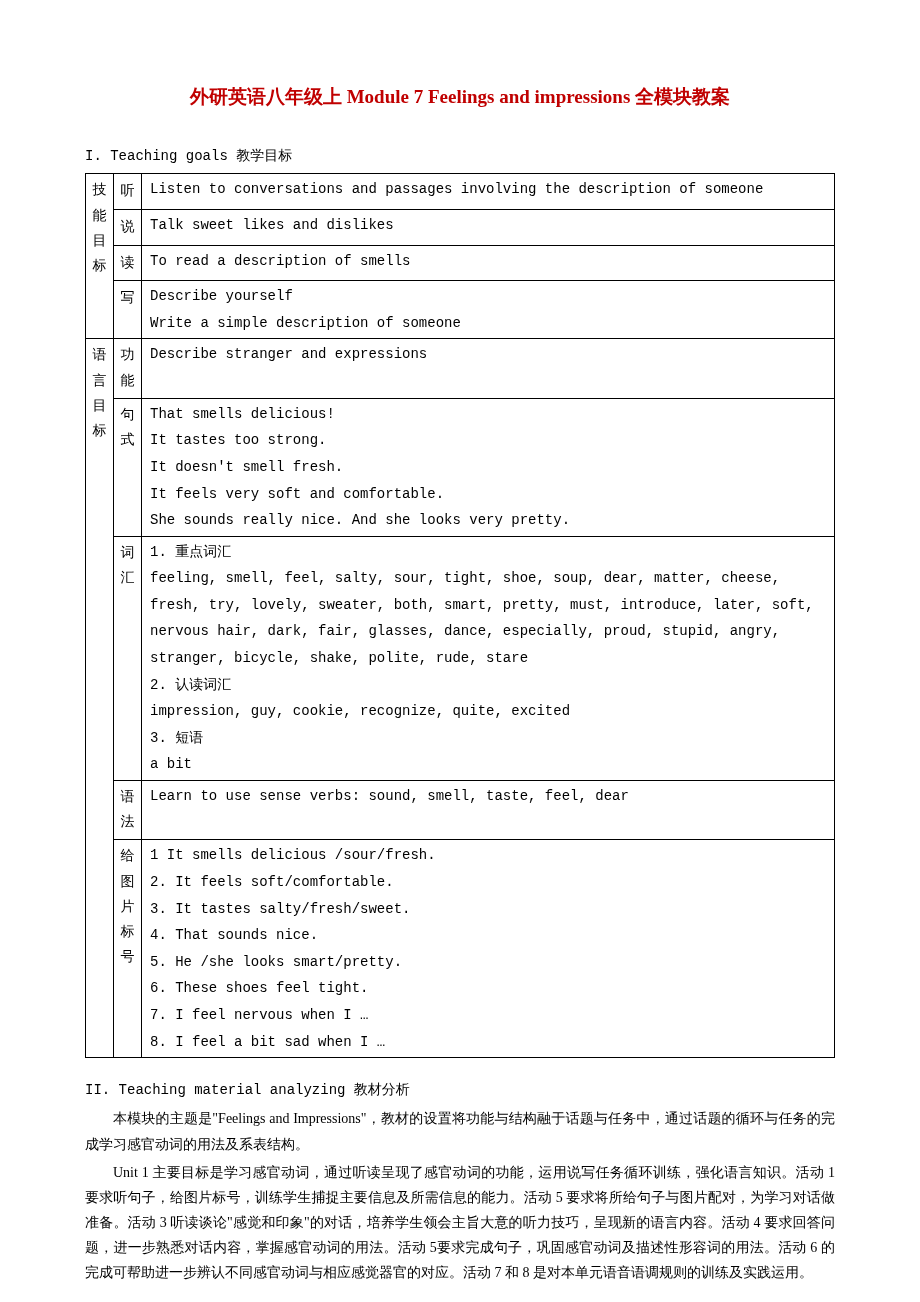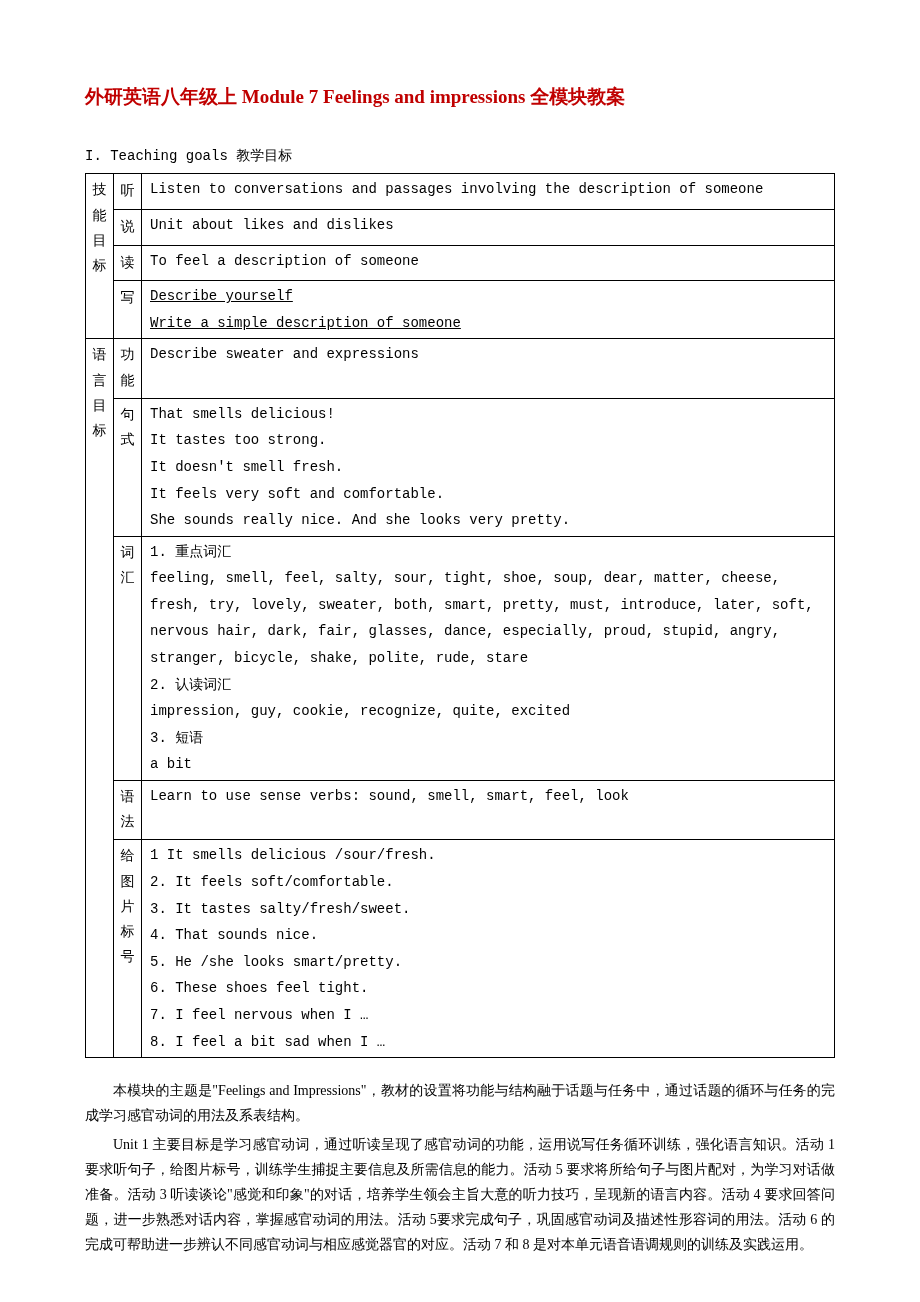--- a/index.html
+++ b/index.html
@@ -10,20 +10,21 @@
       margin: 0;
       padding: 80px 85px 60px 85px;
       background: #fff;
       color: #000;
       width: 920px;
     }
     h1 {
       color: #c00000;
       font-size: 19px;
       font-weight: bold;
+      text-align: center;
       margin: 0 0 30px 0;
       font-family: "SimSun", "宋体", serif;
     }
     .section-label {
       font-family: "Courier New", monospace;
       margin: 8px 0 4px 0;
     }
     table {
       border-collapse: collapse;
       width: 100%;
@@ -79,40 +80,40 @@
   <tbody>
       <tr>
     <td class="col-cat" rowspan="4">
           <div class="vertical-text">技能目标</div>
         </td>
     <td class="col-sub">听</td>
     <td>Listen to conversations and passages involving the description of someone</td>
   </tr>
   <tr>
     <td class="col-sub">说</td>
-    <td>Unit about likes and dislikes</td>
+    <td>Talk sweet likes and dislikes</td>
   </tr>
   <tr>
     <td class="col-sub">读</td>
-    <td>To feel a description of someone</td>
+    <td>To read a description of smells</td>
   </tr>
   <tr>
     <td class="col-sub">写</td>
-    <td style="white-space: pre-line; text-decoration: underline;">Describe yourself
+    <td style="white-space: pre-line;">Describe yourself
 Write a simple description of someone</td>
   </tr>
 
   <tr>
     <td class="col-cat" rowspan="5">
           <div class="vertical-text">语言目标</div>
         </td>
     <td class="col-sub">
           <div class="vertical-text">功能</div>
         </td>
-    <td>Describe sweater and expressions</td>
+    <td>Describe stranger and expressions</td>
   </tr>
   <tr>
     <td class="col-sub">
           <div class="vertical-text">句式</div>
         </td>
     <td style="white-space: pre-line;">That smells delicious!
 It tastes too strong.
 It doesn't smell fresh.
 It feels very soft and comfortable.
 She sounds really nice. And she looks very pretty.</td>
@@ -125,34 +126,35 @@
   feeling, smell, feel, salty, sour, tight, shoe, soup, dear, matter, cheese, fresh,  try, lovely, sweater, both, smart, pretty, must, introduce, later, soft, nervous  hair, dark, fair, glasses, dance, especially, proud, stupid, angry, stranger, bicycle, shake, polite, rude, stare
 2. 认读词汇
    impression, guy, cookie, recognize, quite, excited
 3. 短语
   a bit</td>
   </tr>
   <tr>
     <td class="col-sub">
           <div class="vertical-text">语法</div>
         </td>
-    <td>Learn to use sense verbs: sound, smell, smart, feel, look</td>
+    <td>Learn to use sense verbs: sound, smell, taste, feel, dear</td>
   </tr>
   <tr>
     <td class="col-sub">
           <div class="vertical-text">给图片标号</div>
         </td>
     <td style="white-space: pre-line;">1 It smells delicious /sour/fresh.
 2. It feels soft/comfortable.
 3. It tastes salty/fresh/sweet.
 4. That sounds nice.
 5. He /she looks smart/pretty.
 6. These shoes feel tight.
 7. I feel nervous when I …
 8. I feel a bit sad when I …</td>
   </tr>
 </tbody>
   </table>
 
 <div class="analysis">
+  <div class="label-line">II. Teaching material analyzing 教材分析</div>
   <p>本模块的主题是"Feelings and Impressions"，教材的设置将功能与结构融于话题与任务中，通过话题的循环与任务的完成学习感官动词的用法及系表结构。</p>
   <p>Unit 1 主要目标是学习感官动词，通过听读呈现了感官动词的功能，运用说写任务循环训练，强化语言知识。活动 1 要求听句子，给图片标号，训练学生捕捉主要信息及所需信息的能力。活动 5 要求将所给句子与图片配对，为学习对话做准备。活动 3 听读谈论"感觉和印象"的对话，培养学生领会主旨大意的听力技巧，呈现新的语言内容。活动 4 要求回答问题，进一步熟悉对话内容，掌握感官动词的用法。活动 5要求完成句子，巩固感官动词及描述性形容词的用法。活动 6 的完成可帮助进一步辨认不同感官动词与相应感觉器官的对应。活动 7 和 8 是对本单元语音语调规则的训练及实践运用。</p>
 </div>
 
 </body></html>

